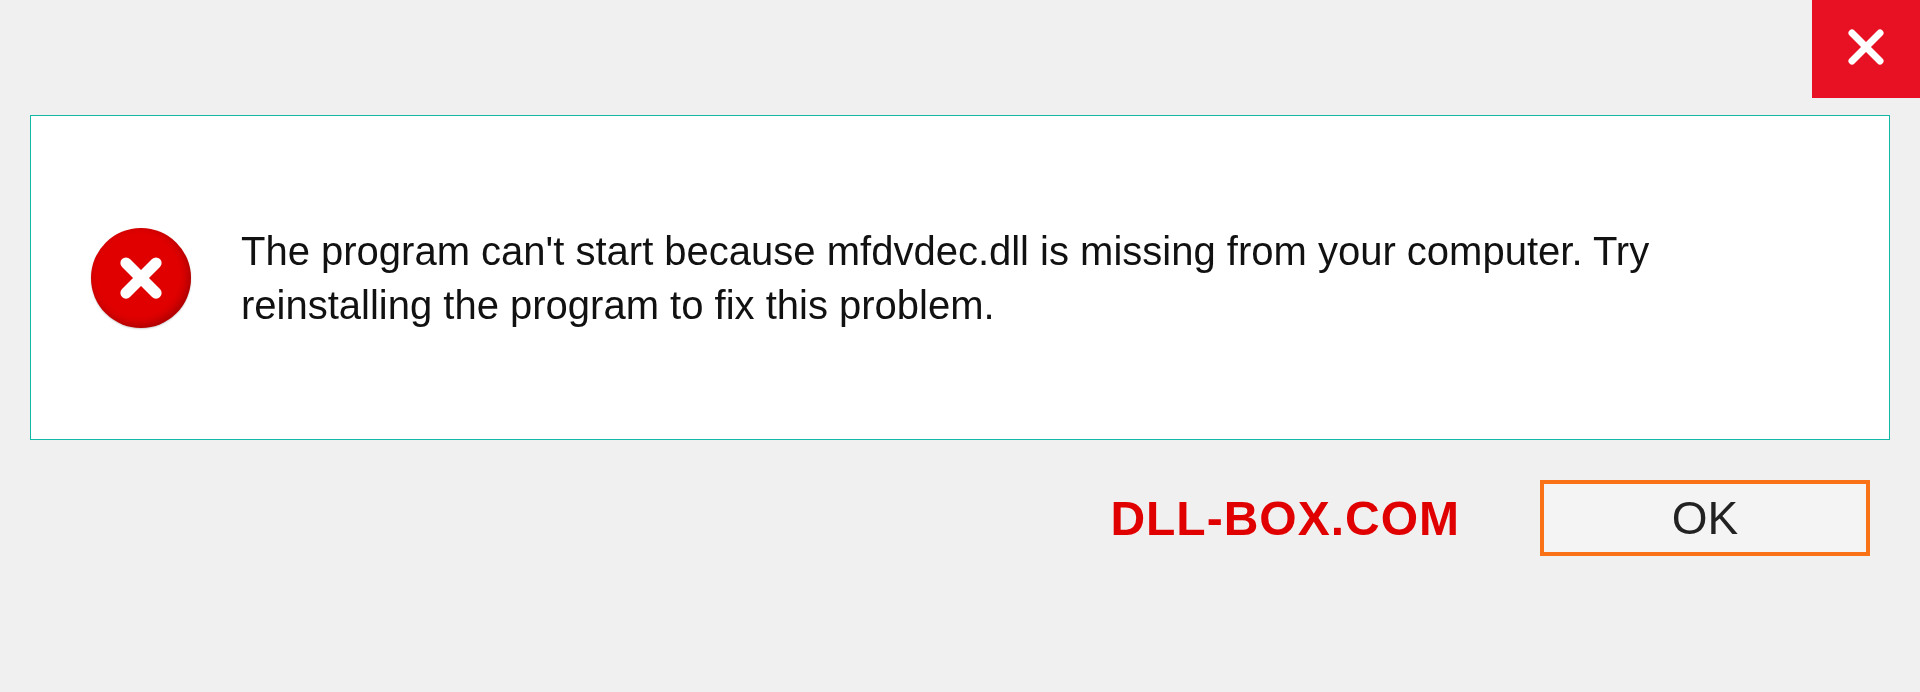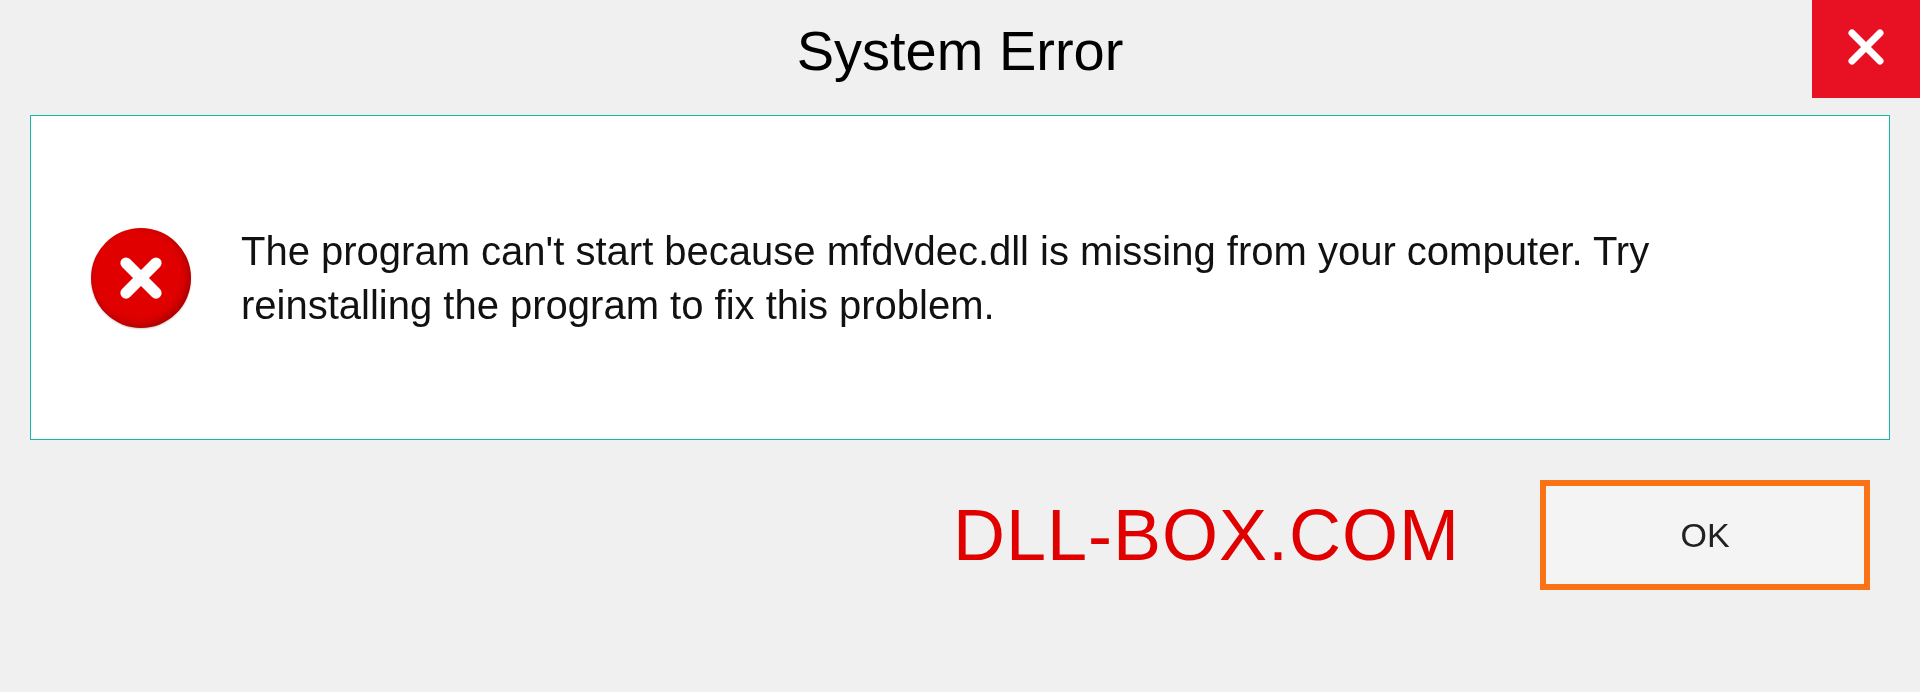--- a/index.html
+++ b/index.html
@@ -82,45 +82,44 @@
     }
     .footer {
       margin: 40px 30px 0 30px;
       display: flex;
       align-items: center;
       justify-content: flex-end;
       gap: 80px;
       padding-right: 20px;
     }
     .watermark {
-      font-size: 72px;
-      font-weight: 400;
+      font-size: 48px;
+      font-weight: 700;
       color: #e00000;
       letter-spacing: 1px;
       font-family: Arial, sans-serif;
     }
     .ok-btn {
       width: 330px;
-      height: 110px;
+      height: 76px;
       background: #f4f4f4;
-      border: 6px solid #f97316;
-      font-size: 34px;
+      border: 4px solid #f97316;
+      font-size: 46px;
       color: #222;
       display: flex;
       align-items: center;
       justify-content: center;
       cursor: pointer;
       font-family: "Segoe UI", Arial, sans-serif;
     }
   </style>
 </head>
 <body>
 
 <div class="titlebar">
-  <div class="title">System Error</div>
   <div class="close-btn">
     <span>
       <svg viewBox="0 0 24 24" fill="none" stroke="#ffffff" stroke-width="3.5" stroke-linecap="round">
         <line x1="5" y1="5" x2="19" y2="19"></line>
         <line x1="19" y1="5" x2="5" y2="19"></line>
       </svg>
     </span>
   </div>
 </div>
 

